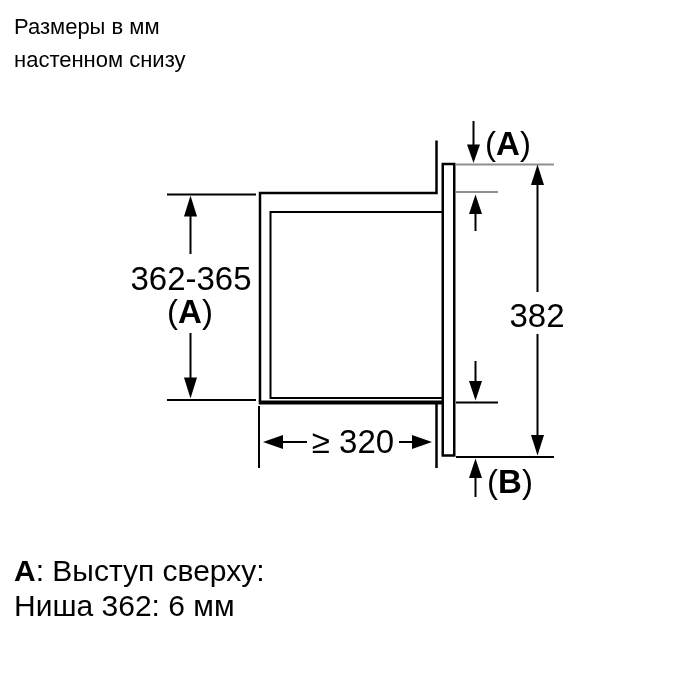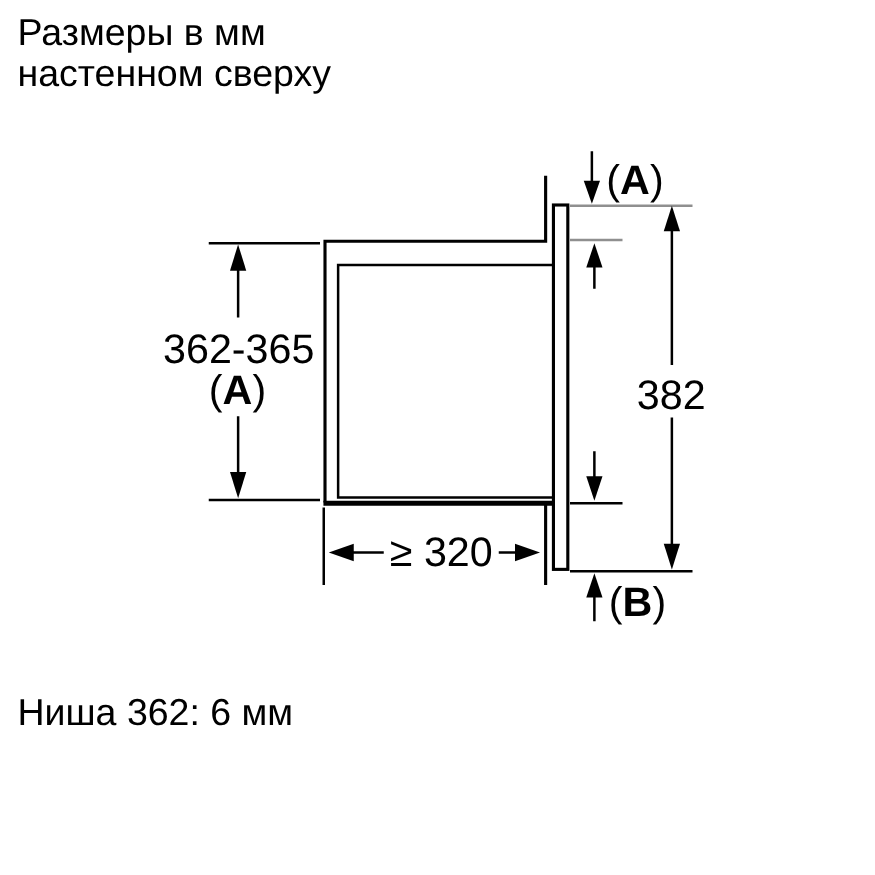--- a/index.html
+++ b/index.html
@@ -1,38 +1,38 @@
 <!DOCTYPE html>
 <html><head>
 <meta charset="utf-8">
 <style>
   html,body{margin:0;padding:0;}
   body{
     width:700px;height:700px;background:#ffffff;position:relative;
     font-family:"Liberation Sans",sans-serif;color:#000;overflow:hidden;
   }
-  .header{position:absolute;left:14px;top:10px;font-size:30px;line-height:33px;white-space:nowrap;}
+  .header{position:absolute;left:14px;top:10px;font-size:22px;line-height:33px;white-space:nowrap;}
   .legend{position:absolute;left:14px;top:553px;font-size:30px;line-height:35px;white-space:nowrap;}
   .bold{font-weight:bold;}
   .indent{}
   svg{position:absolute;left:0;top:0;}
   svg text{font-family:"Liberation Sans",sans-serif;font-size:33px;fill:#000;}
   .outline{fill:none;stroke:#000;stroke-width:2.5;}
   .thin{fill:none;stroke:#000;stroke-width:2;}
   .thick{fill:none;stroke:#000;stroke-width:4;}
   .dimline{fill:none;stroke:#000;stroke-width:2;}
   .grayline{fill:none;stroke-width:2;}
   .head{fill:#000;stroke:none;}
 </style>
 </head>
 <body>
 
 <div class="header">
   <div>Размеры в мм</div>
-  <div>настенном сверху</div>
+  <div>настенном снизу</div>
 </div>
 
 <svg width="700" height="700" viewBox="0 0 700 700">
 
   <g>
     <path class="outline" d="M436.5 140.5 L436.5 193 L260 193 L260 402"></path>
     <path class="thick" d="M258.75 402.5 L442 402.5"></path>
     <path class="outline" d="M436.5 402.5 L436.5 468"></path>
   </g>
 
@@ -83,14 +83,15 @@
     <path class="dimline" d="M259 406 V468"></path>
     <polygon class="head" points="263,442 283,435 283,449"></polygon>
     <path class="dimline" d="M282 442 H307"></path>
     <path class="dimline" d="M399 442 H413"></path>
     <polygon class="head" points="432,442 412,435 412,449"></polygon>
     <text x="353" y="453" text-anchor="middle">≥ 320</text>
   </g>
 </svg>
 
 <div class="legend">
+  <div><span class="bold">A</span><span>: Выступ сверху:</span></div>
   <div class="indent">Ниша 362: 6 мм</div>
 </div>
 
 </body></html>

